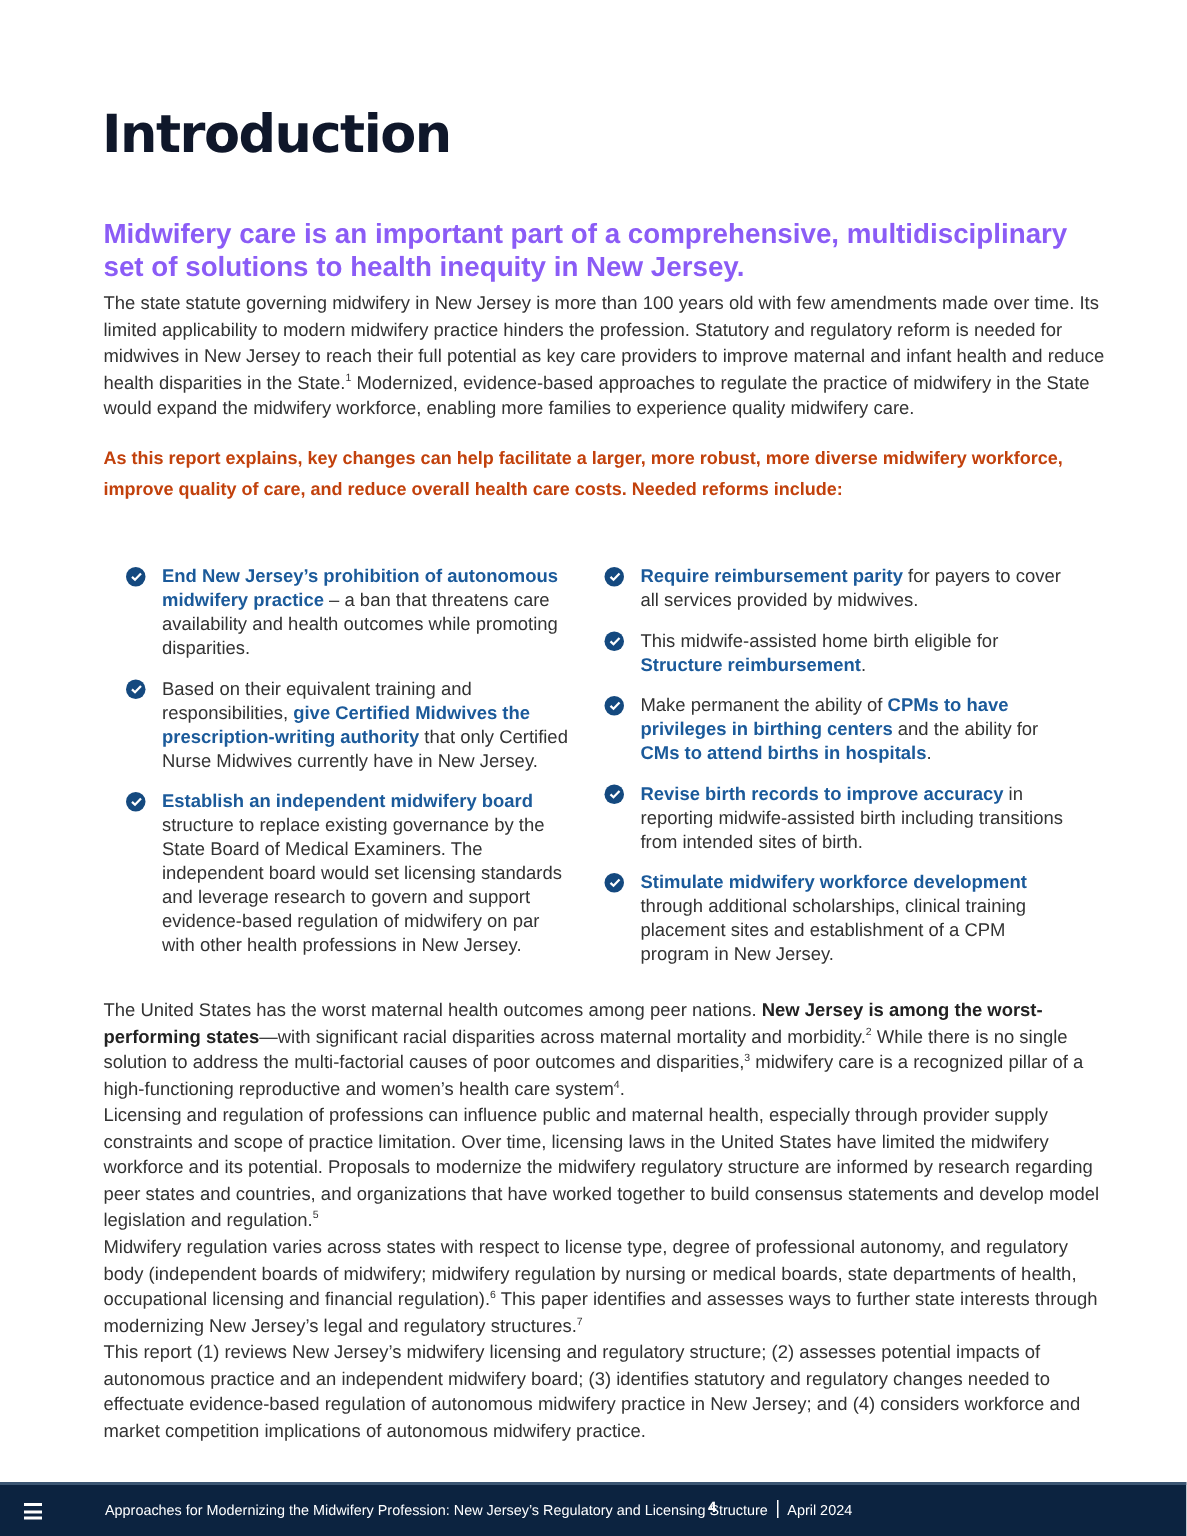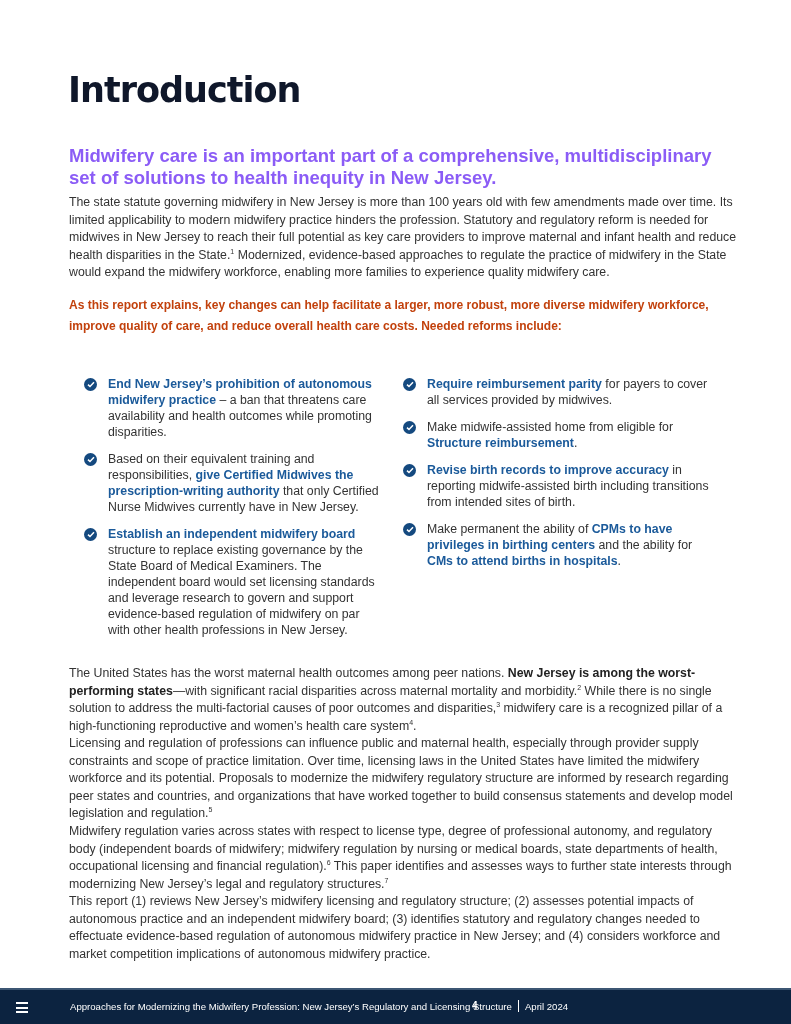--- a/index.html
+++ b/index.html
@@ -106,37 +106,45 @@
         </svg>
       </span>
     <span class="hl">Require reimbursement parity</span><span> for payers to cover all services provided by midwives.</span>
   </div>
   <div class="bullet">
     <span class="check">
         <svg width="8" height="7" viewBox="0 0 8 7">
           <path d="M1 3.6 L3 5.5 L7 1.3" stroke="#fff" stroke-width="1.5" fill="none"></path>
         </svg>
       </span>
-    <span>Make midwife-assisted home from eligible for </span><span class="hl">Structure reimbursement</span><span>.</span>
+    <span>This midwife-assisted home birth eligible for </span><span class="hl">Structure reimbursement</span><span>.</span>
+  </div>
+  <div class="bullet">
+    <span class="check">
+        <svg width="8" height="7" viewBox="0 0 8 7">
+          <path d="M1 3.6 L3 5.5 L7 1.3" stroke="#fff" stroke-width="1.5" fill="none"></path>
+        </svg>
+      </span>
+    <span>Make permanent the ability of </span><span class="hl">CPMs to have privileges in birthing centers</span><span> and the ability for </span><span class="hl">CMs to attend births in hospitals</span><span>.</span>
   </div>
   <div class="bullet">
     <span class="check">
         <svg width="8" height="7" viewBox="0 0 8 7">
           <path d="M1 3.6 L3 5.5 L7 1.3" stroke="#fff" stroke-width="1.5" fill="none"></path>
         </svg>
       </span>
     <span class="hl">Revise birth records to improve accuracy</span><span> in reporting midwife-assisted birth including transitions from intended sites of birth.</span>
   </div>
   <div class="bullet">
     <span class="check">
         <svg width="8" height="7" viewBox="0 0 8 7">
           <path d="M1 3.6 L3 5.5 L7 1.3" stroke="#fff" stroke-width="1.5" fill="none"></path>
         </svg>
       </span>
-    <span>Make permanent the ability of </span><span class="hl">CPMs to have privileges in birthing centers</span><span> and the ability for </span><span class="hl">CMs to attend births in hospitals</span><span>.</span>
+    <span class="hl">Stimulate midwifery workforce development</span><span> through additional scholarships, clinical training placement sites and establishment of a CPM program in New Jersey.</span>
   </div>
 </div>
 
 <p class="para" id="p2"><span>The United States has the worst maternal health outcomes among peer nations. </span><b>New Jersey is among the worst-performing states</b><span>—with significant racial disparities across maternal mortality and morbidity.</span><sup>2</sup><span> While there is no single solution to address the multi-factorial causes of poor outcomes and disparities,</span><sup>3</sup><span> midwifery care is a recognized pillar of a high-functioning reproductive and women’s health care system</span><sup>4</sup><span>.</span></p>
 
 <p class="para" id="p3"><span>Licensing and regulation of professions can influence public and maternal health, especially through provider supply constraints and scope of practice limitation. Over time, licensing laws in the United States have limited the midwifery workforce and its potential. Proposals to modernize the midwifery regulatory structure are informed by research regarding peer states and countries, and organizations that have worked together to build consensus statements and develop model legislation and regulation.</span><sup>5</sup></p>
 
 <p class="para" id="p4"><span>Midwifery regulation varies across states with respect to license type, degree of professional autonomy, and regulatory body (independent boards of midwifery; midwifery regulation by nursing or medical boards, state departments of health, occupational licensing and financial regulation).</span><sup>6</sup><span> This paper identifies and assesses ways to further state interests through modernizing New Jersey’s legal and regulatory structures.</span><sup>7</sup></p>
 
 <p class="para" id="p5">This report (1) reviews New Jersey’s midwifery licensing and regulatory structure; (2) assesses potential impacts of autonomous practice and an independent midwifery board; (3) identifies statutory and regulatory changes needed to effectuate evidence-based regulation of autonomous midwifery practice in New Jersey; and (4) considers workforce and market competition implications of autonomous midwifery practice.</p>

